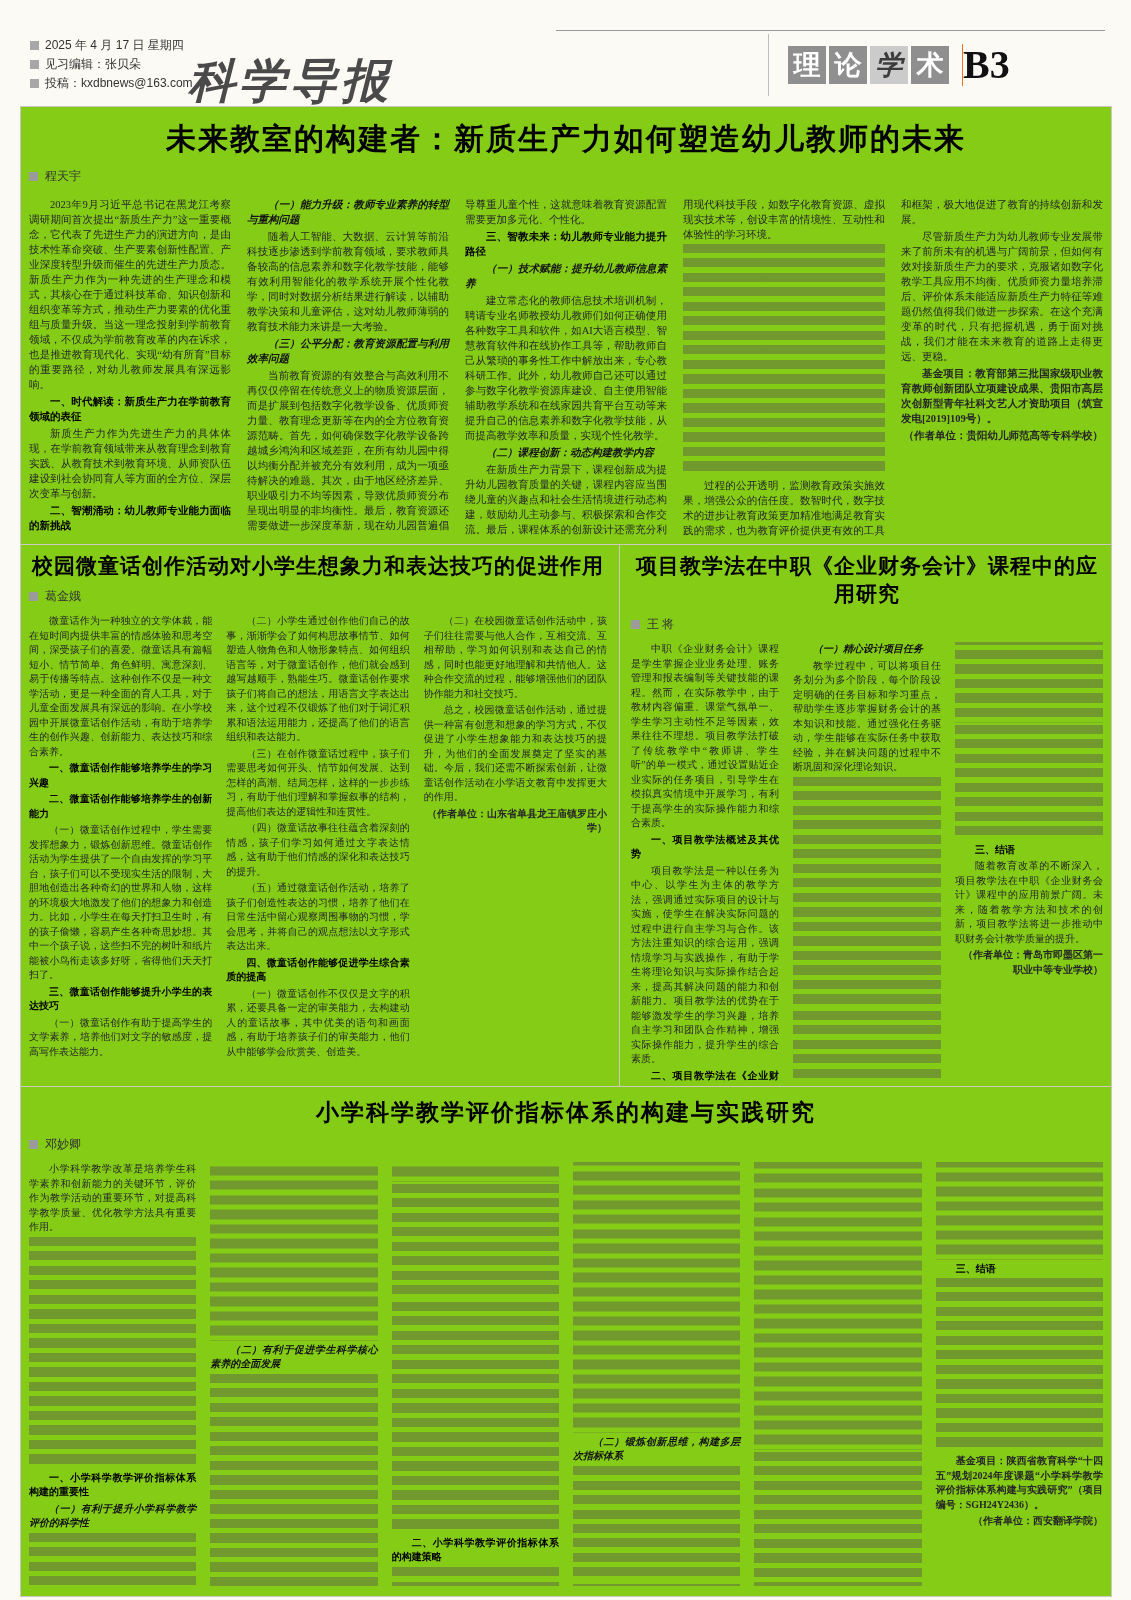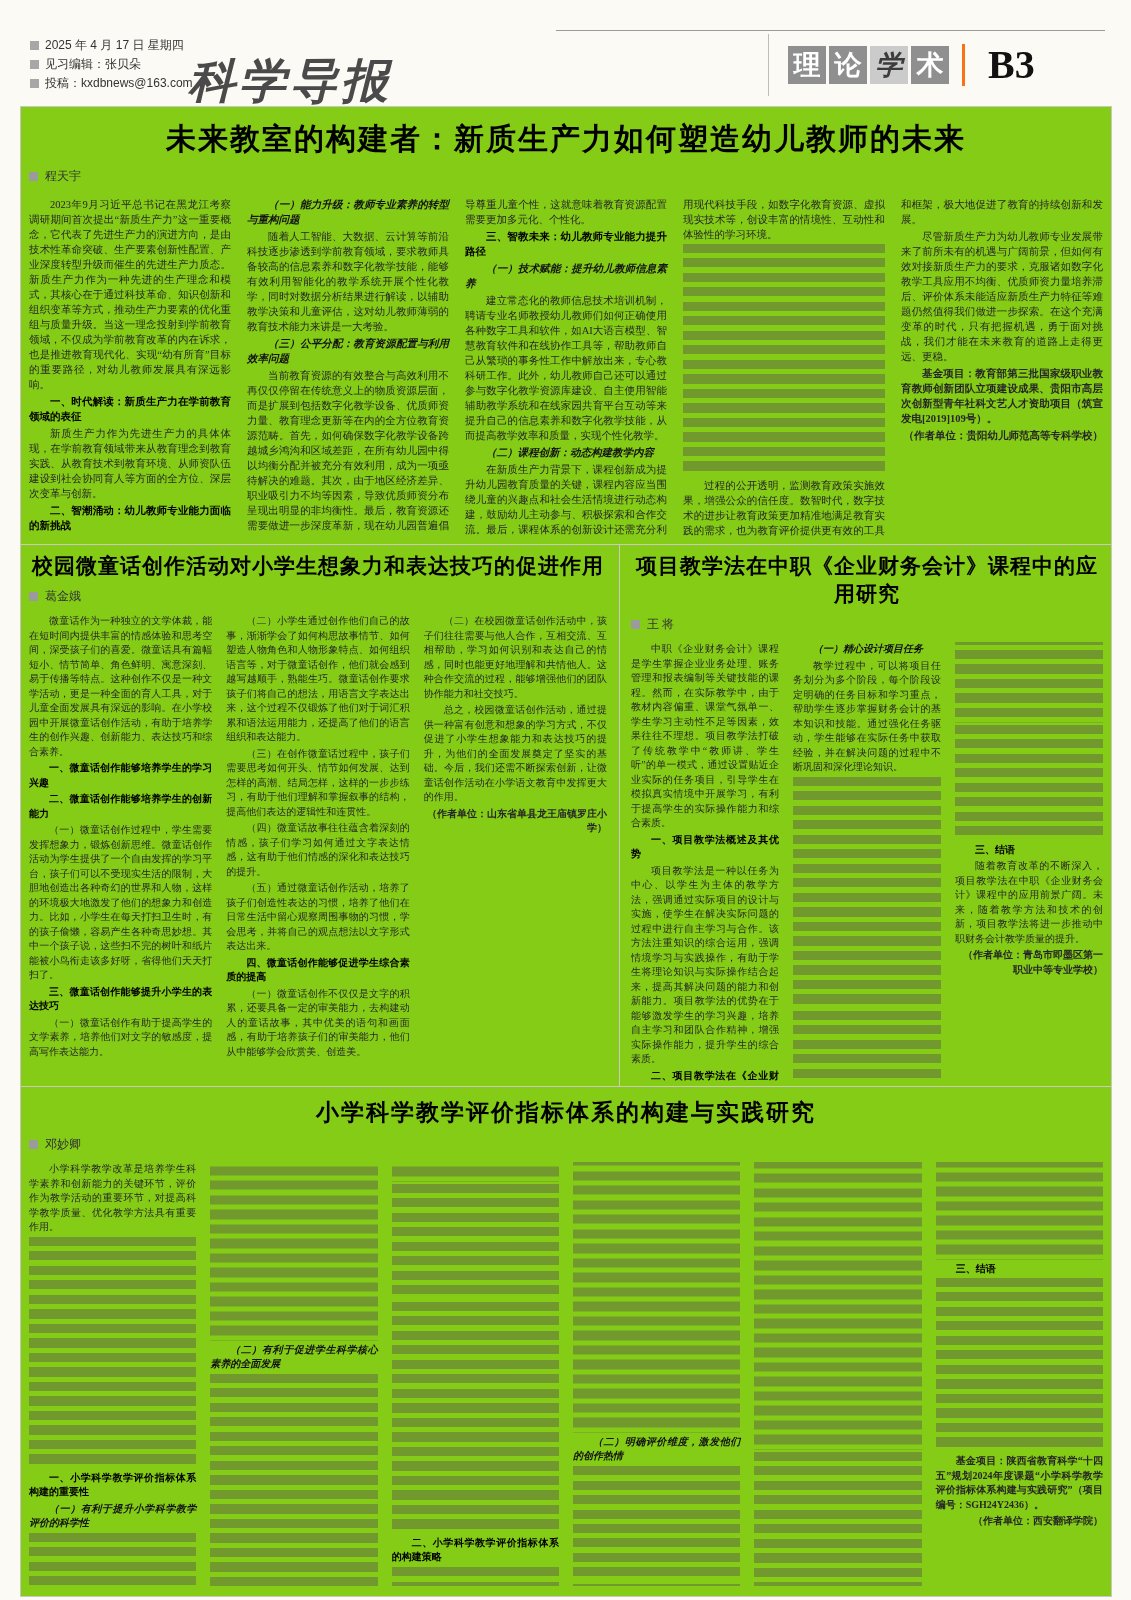--- a/index.html
+++ b/index.html
@@ -11,21 +11,21 @@
   .meta .m-line{line-height:19px;white-space:nowrap;}
   .sq{display:inline-block;width:9px;height:9px;background:#a7a7a7;margin-right:6px;vertical-align:-1px;}
   .masthead{position:absolute;left:188px;top:30px;font-size:47px;font-weight:bold;font-style:italic;
             color:#4a4a4a;font-family:"DejaVu Serif",serif;letter-spacing:4px;margin-top:20px;}
   .topline{position:absolute;left:556px;top:30px;width:549px;height:1px;background:#9a9a9a;}
   .vline-hdr{position:absolute;left:768px;top:34px;width:1px;height:62px;background:#bdbdbd;}
   .secrow{position:absolute;left:788px;top:44px;display:flex;align-items:center;font-family:"Liberation Sans",sans-serif;}
   .secbox{width:38px;height:38px;margin-right:3px;background:#8f8f8f;color:#ffffff;font-size:27px;font-weight:bold;
           display:flex;align-items:center;justify-content:center;}
   .secbox.alt{background:#cbcbcb;color:#3c3c3c;font-style:italic;font-family:"DejaVu Serif",serif;}
-  .pageno{margin-left:10px;padding-left:23px;border-left:3px solid #f97316;font-size:40px;font-weight:bold;
+  .pageno{margin-left:10px;padding-left:0;border-left:1px solid #f97316;font-size:40px;font-weight:bold;
           color:#111;font-family:"Liberation Serif",serif;line-height:42px;}
 
   
   .frame{position:absolute;left:20px;top:106px;width:1090px;height:1489px;border:1px solid #c9c7c0;background:#84cc16;}
 
   
   .art-title{font-family:"Liberation Sans",sans-serif;font-weight:900;color:#000;text-align:center;margin:0;}
   .byline{text-align:left;font-size:12px;color:#333;margin:8px 0 0;}
   .bl-sq{display:inline-block;width:9px;height:9px;background:#9b9b9b;margin-right:7px;vertical-align:-1px;}
   .cols{text-align:justify;overflow:hidden;column-fill:auto;}
@@ -184,21 +184,21 @@
           <p class="para p-fill16"></p>
           <p class="para p-h1">一、小学科学教学评价指标体系构建的重要性</p>
           <p class="para p-h2">（一）有利于提升小学科学教学评价的科学性</p>
           <p class="para p-fill16"></p>
           <p class="para p-h2">（二）有利于促进学生科学核心素养的全面发展</p>
           <p class="para p-fill16"></p>
           <p class="para p-fill8"></p>
           <p class="para p-fill16"></p>
           <p class="para p-h1">二、小学科学教学评价指标体系的构建策略</p>
           <p class="para p-fill20"></p>
-          <p class="para p-h2">（二）明确评价维度，激发他们的创作热情</p>
+          <p class="para p-h2">（二）锻炼创新思维，构建多层次指标体系</p>
           <p class="para p-fill8"></p>
           <p class="para p-fill20"></p>
           <p class="para p-fill16"></p>
           <p class="para p-h1">三、结语</p>
           <p class="para p-fill12"></p>
           <p class="para p-fund">基金项目：陕西省教育科学“十四五”规划2024年度课题“小学科学教学评价指标体系构建与实践研究”（项目编号：SGH24Y2436）。</p>
           <p class="para p-author">（作者单位：西安翻译学院）</p>
         </div>
     </section>
 

